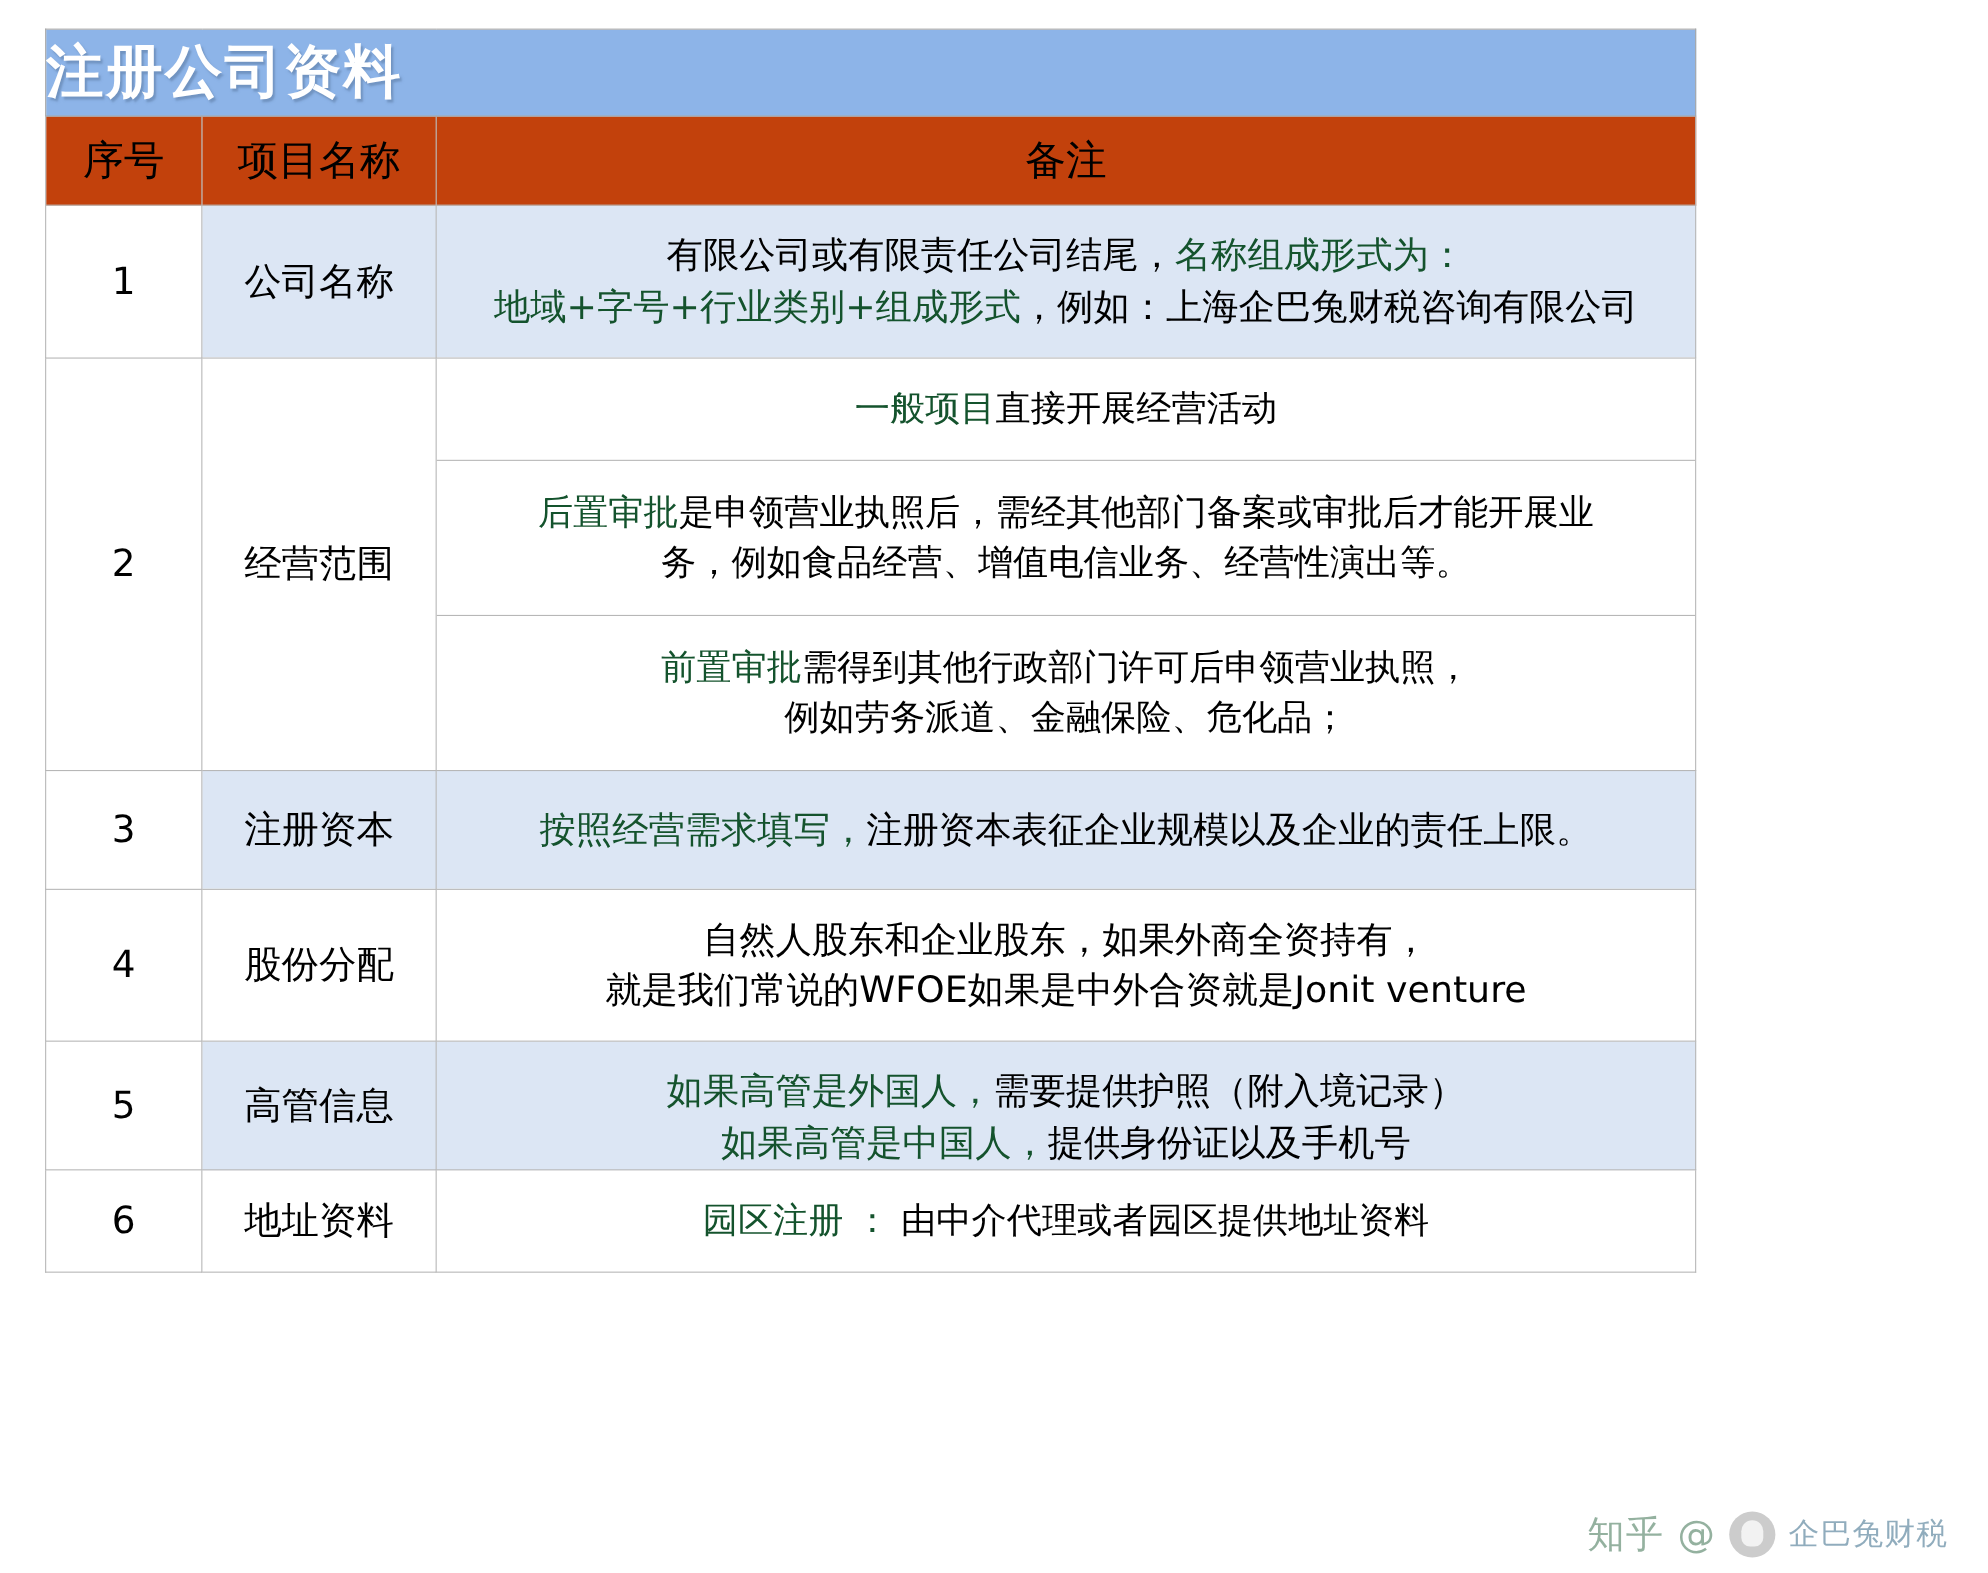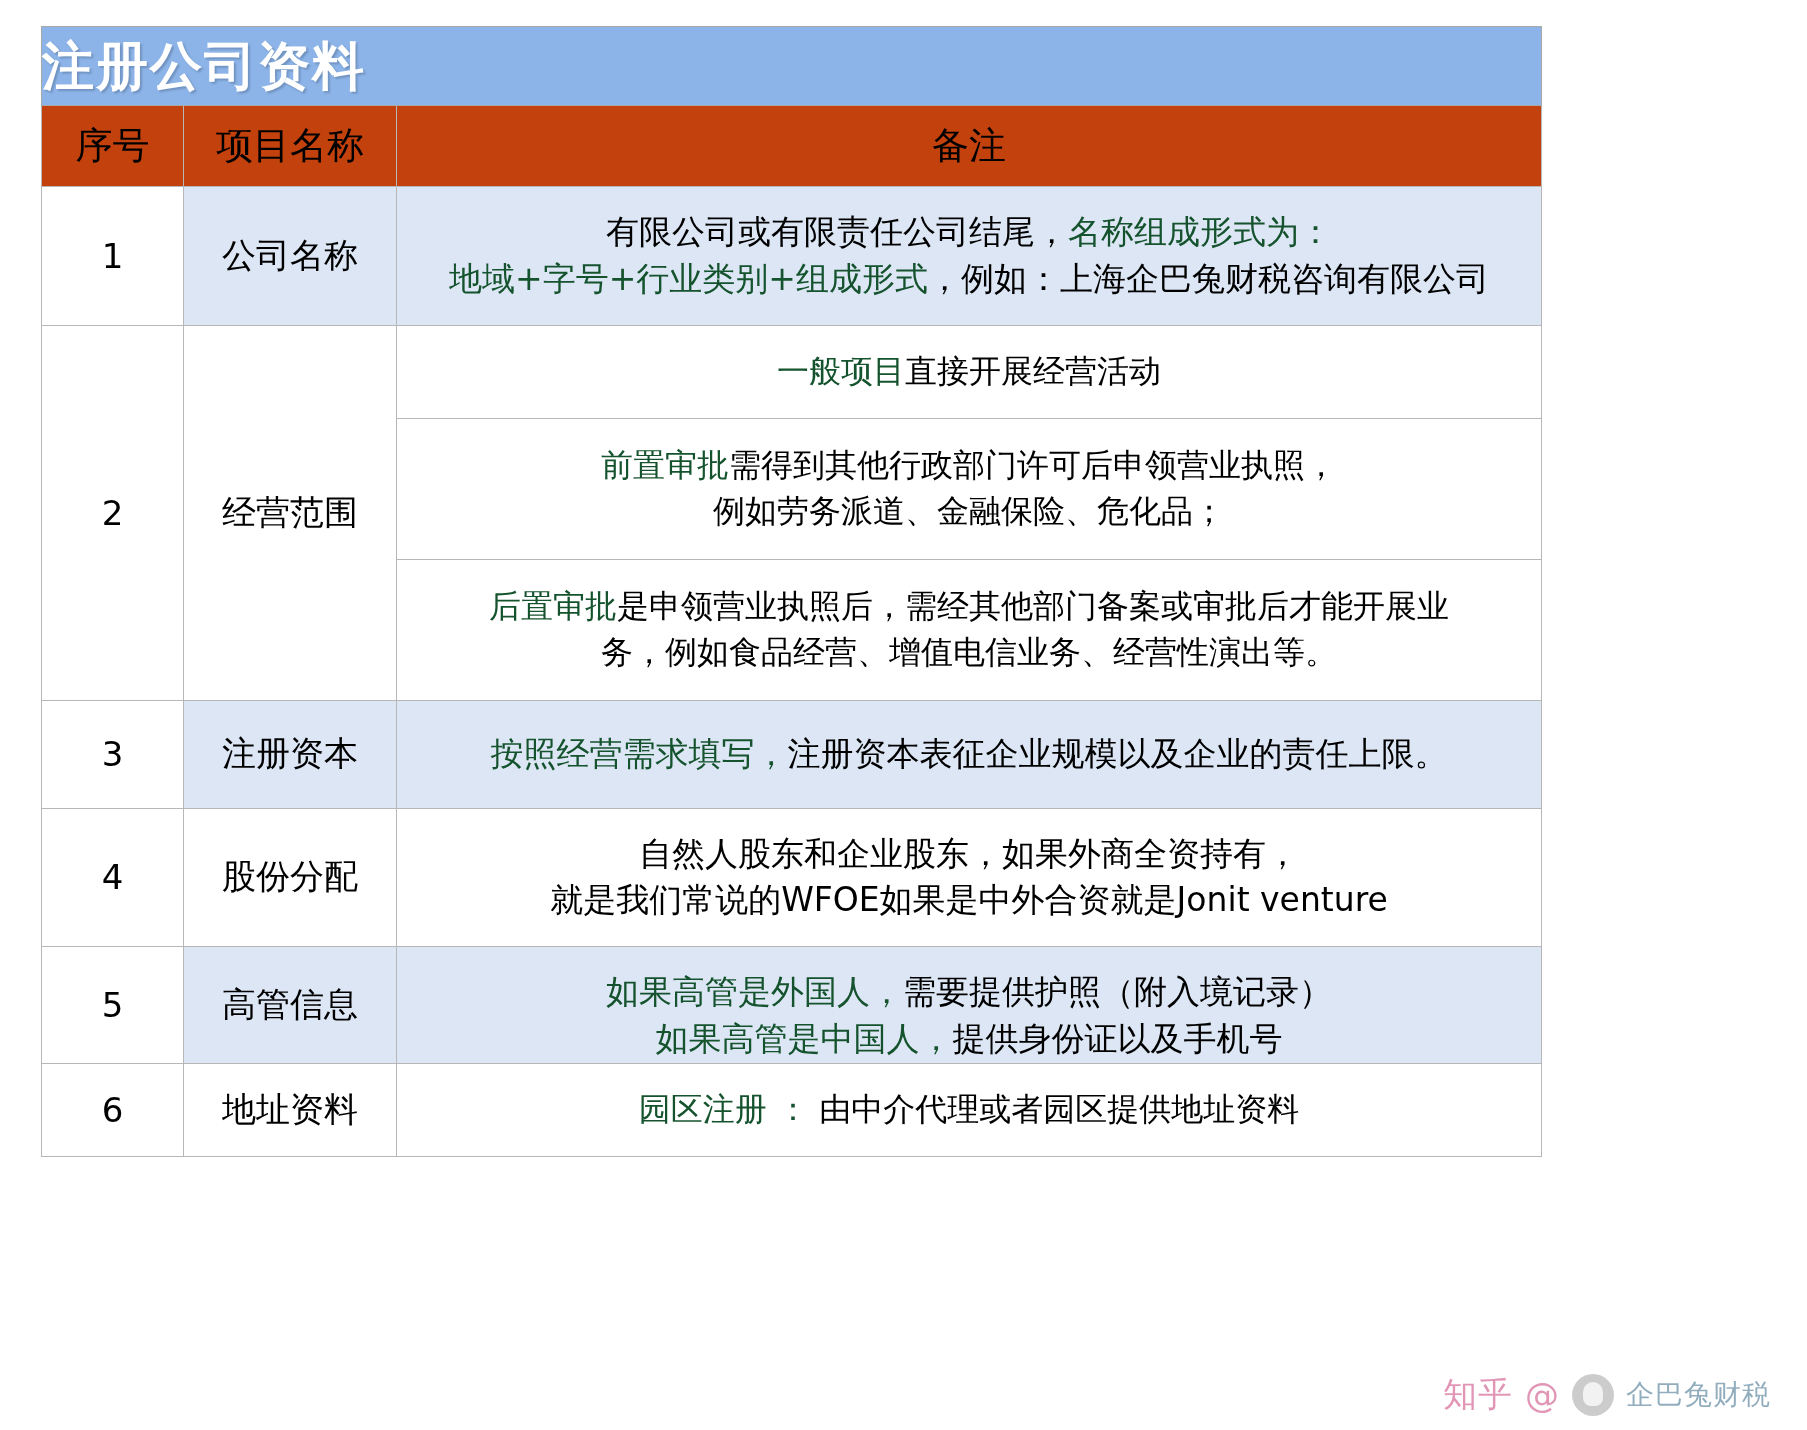--- a/index.html
+++ b/index.html
@@ -116,21 +116,21 @@
     right: 36px;
     bottom: 12px;
     display: flex;
     align-items: center;
     gap: 12px;
     opacity: 0.45;
     pointer-events: none;
   }
   .wm-label {
     font-size: 34px;
-    color: #be185d;
+    color: #14532d;
     letter-spacing: 1px;
   }
   .wm-logo {
     width: 42px; height: 42px;
     border-radius: 50%;
     background: #8f8f8f;
     position: relative;
     flex: 0 0 auto;
   }
   .wm-logo::before {
@@ -185,28 +185,28 @@
           <td class="plain" style="padding: 0px;">
             <table class="sub">
               <tbody>
                 <tr>
                   <td class="plain pad-h-1">
                     <div><span class="red">一般项目</span><span>直接开展经营活动</span></div>
                   </td>
                 </tr>
                 <tr>
                   <td class="plain pad-h-2">
+                    <div><span class="red">后置审批</span><span>是申领营业执照后，需经其他部门备案或审批后才能开展业</span></div>
+                    <div><span>务，例如食品经营、增值电信业务、经营性演出等。</span></div>
+                  </td>
+                </tr>
+                <tr>
+                  <td class="plain pad-h-2">
                     <div><span class="red">前置审批</span><span>需得到其他行政部门许可后申领营业执照，</span></div>
                     <div><span>例如劳务派道、金融保险、危化品；</span></div>
-                  </td>
-                </tr>
-                <tr>
-                  <td class="plain pad-h-2">
-                    <div><span class="red">后置审批</span><span>是申领营业执照后，需经其他部门备案或审批后才能开展业</span></div>
-                    <div><span>务，例如食品经营、增值电信业务、经营性演出等。</span></div>
                   </td>
                 </tr>
               </tbody>
             </table>
           </td>
         </tr>
         <tr>
           <td class="c-no plain">3</td>
           <td class="c-name shade">注册资本</td>
           <td class="c-note shade" style="padding-top: 30px; padding-bottom: 30px;">

